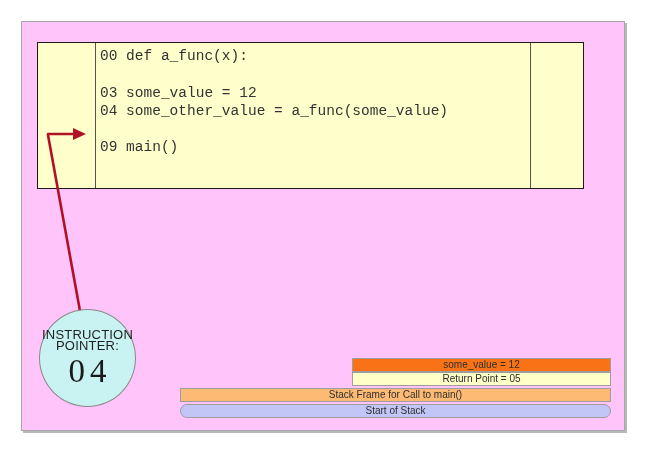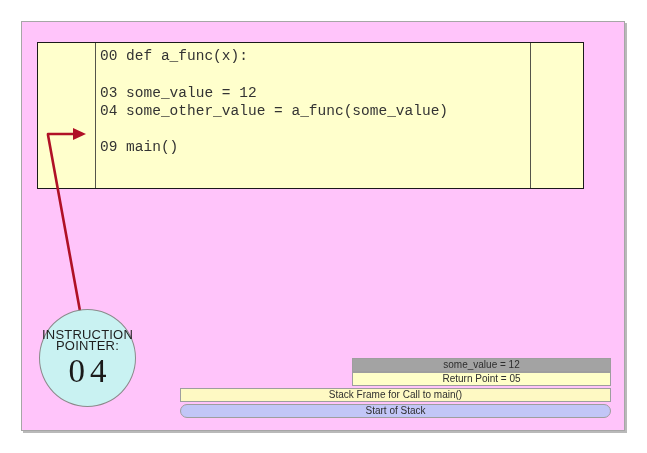--- a/index.html
+++ b/index.html
@@ -114,26 +114,26 @@
     <polyline points="80,311 48,135 48,134 74,134" fill="none" stroke-width="2.6" stroke-linejoin="round" stroke-linecap="butt" stroke="#b01126"></polyline>
     <polygon points="73,128 73,140 86,134" fill="#b01126"></polygon>
   </svg>
 
   <div class="ip-circle" style="background: rgb(201, 242, 242);">
     <div class="ip-label">INSTRUCTION</div>
     <div class="ip-label">POINTER:</div>
     <div class="ip-value">04</div>
   </div>
 
-  <div class="stack-bar bar-narrow bar-0" style="background: #a3a3a3;">
+  <div class="stack-bar bar-narrow bar-0" style="background: #f97316;">
     <span>some_value = 12</span>
   </div>
   <div class="stack-bar bar-narrow bar-1" style="background: rgb(255, 255, 200);">
     <span>Return Point = 05</span>
   </div>
-  <div class="stack-bar bar-wide bar-2" style="background: #fef9c3;">
+  <div class="stack-bar bar-wide bar-2" style="background: #fdba74;">
     <span>Stack Frame for Call to main()</span>
   </div>
   <div class="stack-bar bar-wide bar-3" style="background: rgb(194, 198, 247);">
     <span>Start of Stack</span>
   </div>
 
 </div>
 
 </body></html>

